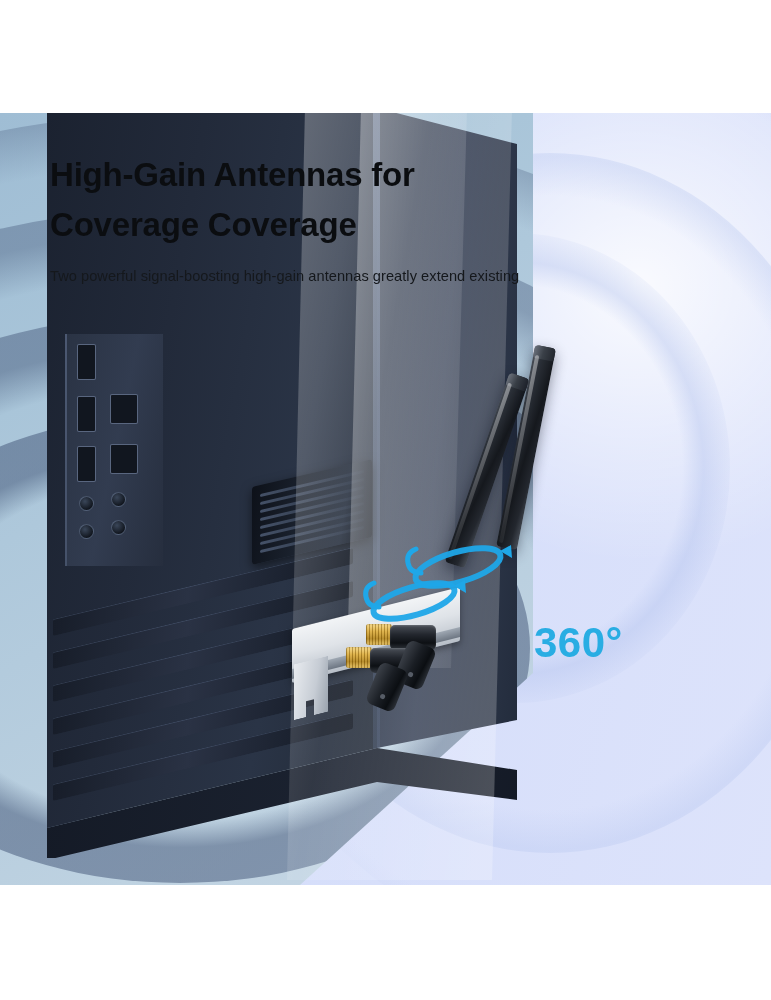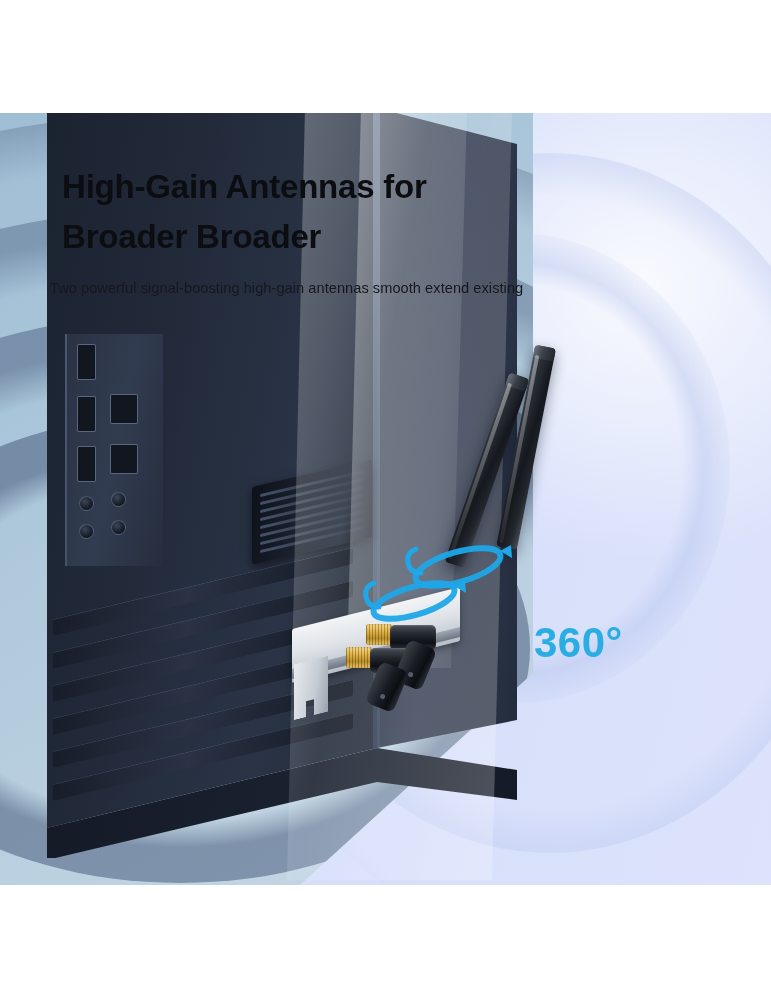--- a/index.html
+++ b/index.html
@@ -222,21 +222,21 @@
   .deg{
     position:absolute;left:534px;top:506px;z-index:10;
     font-size:42px;font-weight:700;letter-spacing:.5px;
     color:#29ade3;
     font-family:"Liberation Sans","DejaVu Sans",sans-serif;
   }
 
   
   .copy{position:absolute;left:50px;top:150px;z-index:12;width:670px;}
   .headline{
-    margin:12px;color:#0b0d10;
+    margin:0;color:#0b0d10;
     font-size:33px;line-height:50px;font-weight:700;letter-spacing:-.2px;
   }
   .sub{
     margin:14px 0 0 0;color:#15181c;
     font-size:14.6px;line-height:25px;font-weight:400;letter-spacing:.05px;
     max-width:640px;
   }
 </style>
 </head>
 <body>
@@ -341,20 +341,20 @@
       <path d="M102 41 l11 -6 l1 13 z" fill="#1fa7e8"></path>
     </svg>
 
     <div class="deg">360°</div>
 
   </div>
 
   <div class="copy">
     <h1 class="headline">
       <span>High-Gain Antennas for</span><br>
-      <span>Broader Broader</span>
+      <span>Coverage Coverage</span>
     </h1>
     <p class="sub">
-      <span>Two powerful signal-boosting high-gain antennas smooth extend existing</span><br>
+      <span>Two powerful signal-boosting high-gain antennas greatly extend existing</span><br>
     </p>
   </div>
 
 </div>
 
 </body></html>

